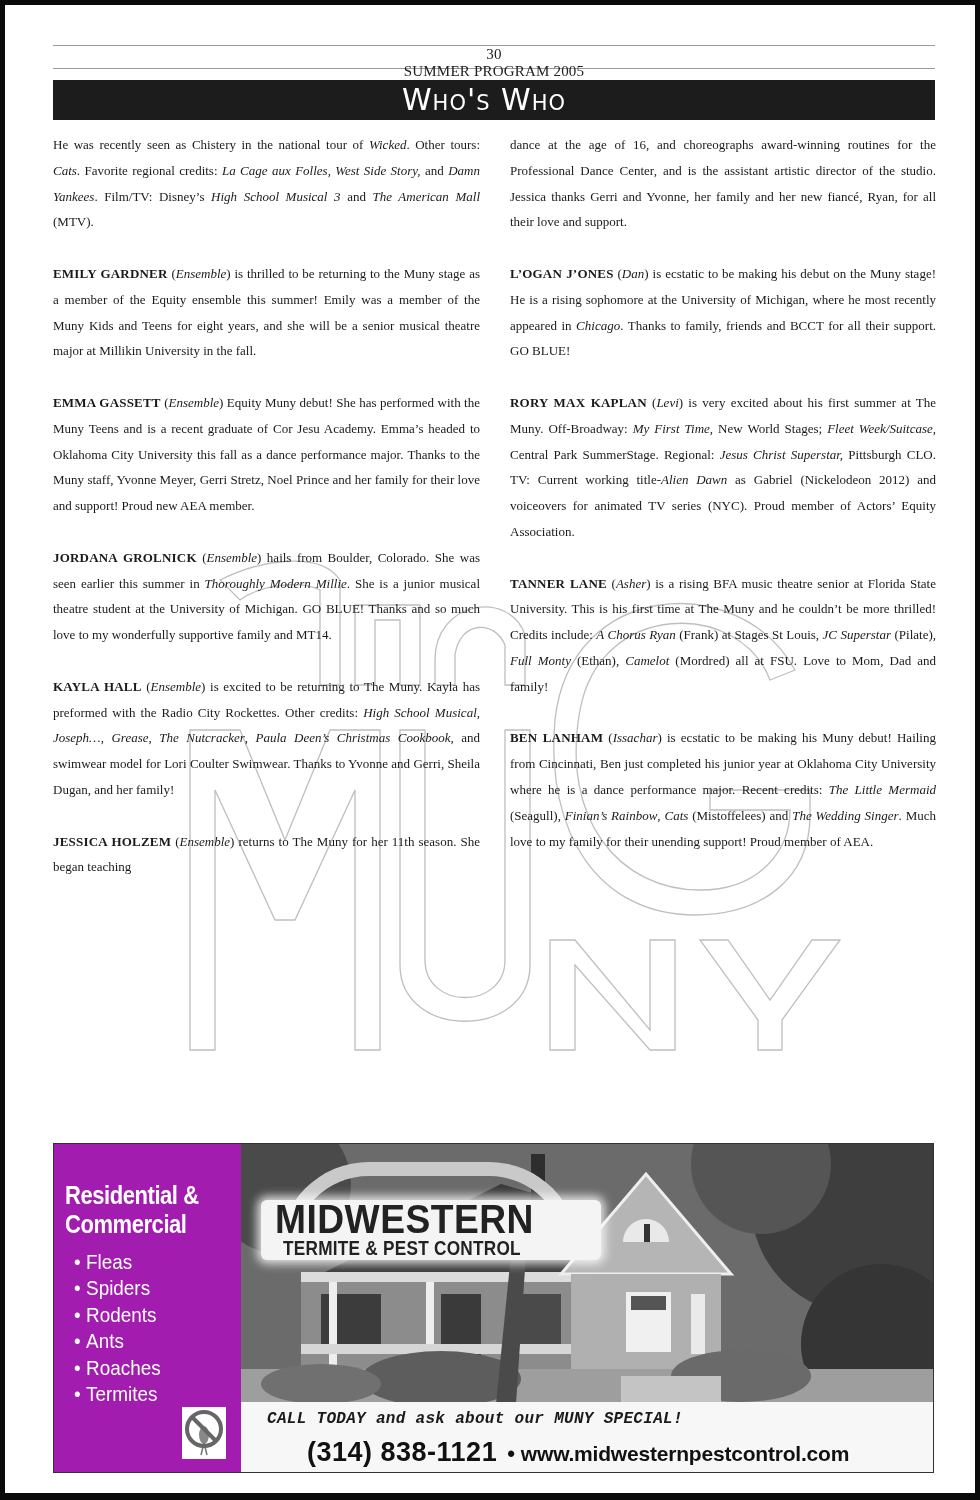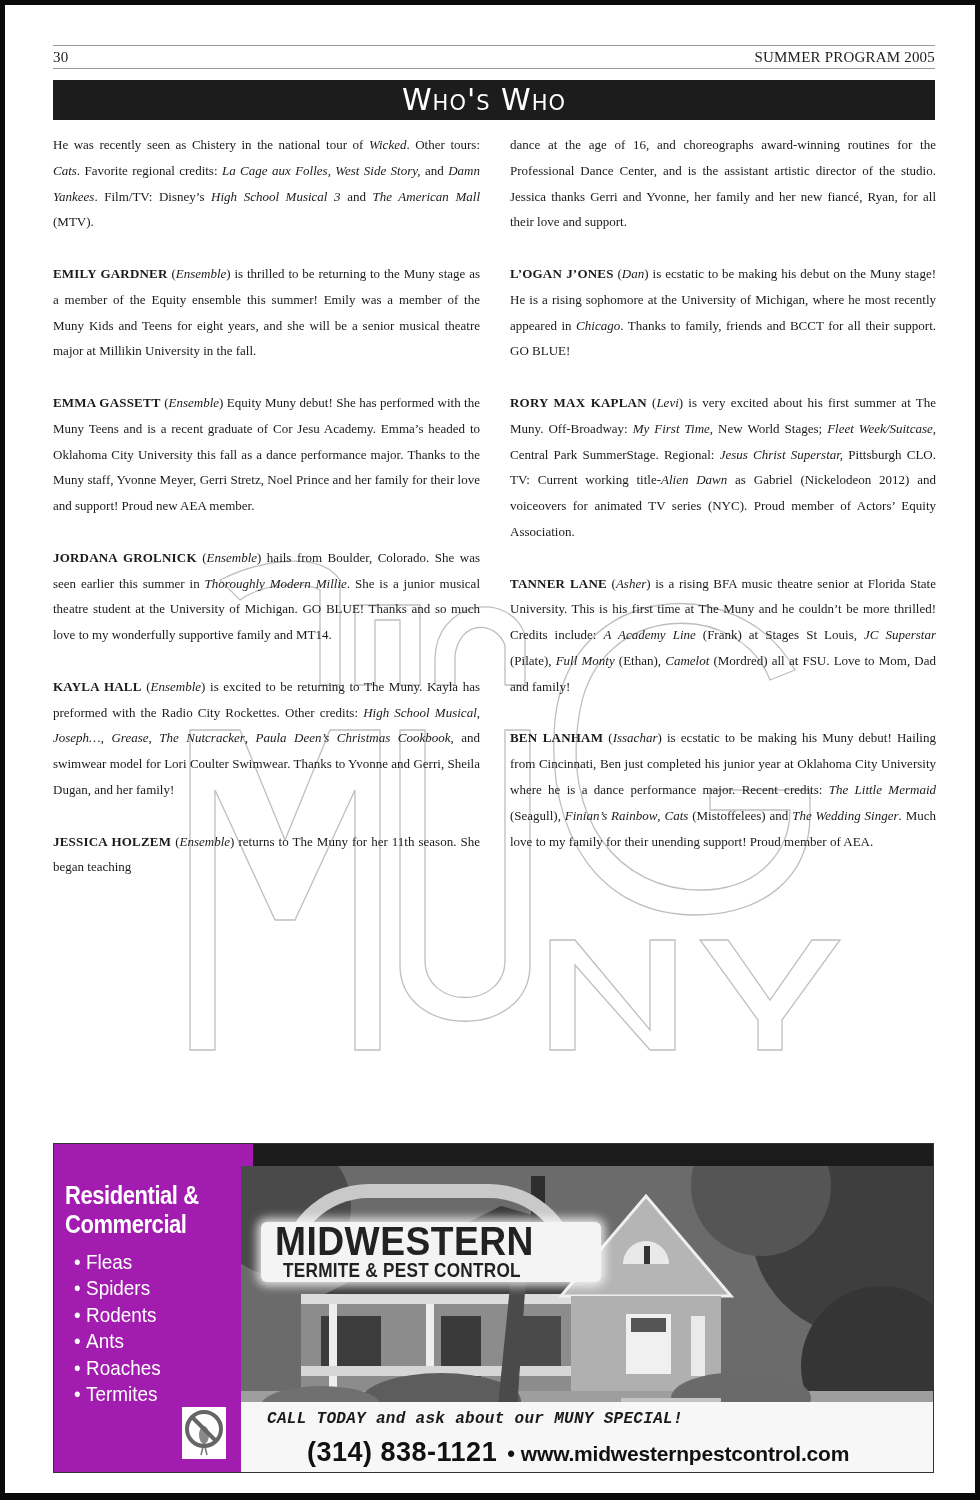--- a/index.html
+++ b/index.html
@@ -8,21 +8,21 @@
 
   .page-frame {
     position: absolute; left: 0; top: 0; width: 980px; height: 1500px;
     border: 5px solid #0a0a0a; border-bottom-width: 7px; background: #fff;
   }
 
   .running-head {
     position: absolute; left: 53px; top: 45px; width: 882px; height: 24px;
     border-top: 1px solid #9a9a9a; border-bottom: 1px solid #9a9a9a;
     display: flex; justify-content: space-between; align-items: center;
-    font-size: 15px; color: #222; letter-spacing: 0.2px;
+    font-size: 15px; color: #222; letter-spacing: 0.2px; flex-direction: column;
   }
 
   .title-bar {
     position: absolute; left: 53px; top: 80px; width: 882px; height: 40px;
     background: #1c1c1c; color: #ffffff;
     display: flex; align-items: center; justify-content: center;
   }
   .title-bar .title {
     font-family: "DejaVu Sans", "Liberation Sans", sans-serif;
     font-variant: small-caps; font-size: 30px; font-weight: normal; letter-spacing: 1px;
@@ -61,21 +61,20 @@
   .ad-left li { font-size: 21px; line-height: 26.4px; transform: scaleX(0.9); transform-origin: left; }
   .ad-left li::before { content: "\2022"; margin-right: 6px; }
   .no-bug-badge {
     position: absolute; left: 128px; top: 263px; width: 44px; height: 52px; background: #fff;
   }
 
   .ad-photo {
     position: absolute; left: 187px; top: 0; width: 694px; height: 258px;
     background: linear-gradient(180deg, #5a5a5a 0%, #7a7a7a 40%, #6a6a6a 75%, #909090 100%);
     overflow: hidden;
-    margin-top: 22px;
   }
   .ad-footer {
     position: absolute; left: 187px; top: 258px; width: 694px; height: 72px; background: #f7f7f7;
   }
   .ad-footer .cta {
     position: absolute; left: 26px; top: 8px; font-style: italic; font-weight: bold;
     font-family: Liberation Mono, monospace; font-size: 16px; color: #1a1a1a; letter-spacing: 0.3px;
   }
   .ad-footer .contact {
     position: absolute; left: 66px; top: 35px; font-family: "Liberation Sans", sans-serif;
@@ -146,21 +145,21 @@
   <p class="bio"><span class="name">EMMA GASSETT</span> (<i>Ensemble</i>) Equity Muny debut!  She has performed with the Muny Teens and is a recent graduate of Cor Jesu Academy. Emma’s headed to Oklahoma City University this fall as a dance performance major. Thanks to the Muny staff, Yvonne Meyer, Gerri Stretz, Noel Prince and her family for their love and support! Proud new AEA member.</p>
   <p class="bio"><span class="name">JORDANA GROLNICK</span> (<i>Ensemble</i>) hails from Boulder, Colorado. She was seen earlier this summer in <i>Thoroughly Modern Millie</i>. She is a junior musical theatre student at the University of Michigan. GO BLUE! Thanks and so much love to my wonderfully supportive family and MT14.</p>
   <p class="bio"><span class="name">KAYLA HALL</span> (<i>Ensemble</i>) is excited to be returning to The Muny. Kayla has preformed with the Radio City Rockettes. Other credits: <i>High School Musical</i>, <i>Joseph…</i>, <i>Grease</i>, <i>The Nutcracker</i>, <i>Paula Deen’s Christmas Cookbook</i>, and swimwear model for Lori Coulter Swimwear. Thanks to Yvonne and Gerri, Sheila Dugan, and her family!</p>
   <p class="bio"><span class="name">JESSICA HOLZEM</span> (<i>Ensemble</i>) returns to The Muny for her 11th season. She began teaching</p>
 </div>
 
 <div class="col right">
   <p class="bio">dance at the age of 16, and choreographs award-winning routines for the Professional Dance Center, and is the assistant artistic director of the studio.  Jessica thanks Gerri and Yvonne, her family and her new fiancé, Ryan, for all their love and support.</p>
   <p class="bio"><span class="name">L’OGAN J’ONES</span> (<i>Dan</i>) is ecstatic to be making his debut on the Muny stage! He is a rising sophomore at the University of Michigan, where he most recently appeared in <i>Chicago</i>. Thanks to family, friends and BCCT for all their support. GO BLUE!</p>
   <p class="bio"><span class="name">RORY MAX KAPLAN</span> (<i>Levi</i>) is very excited about his first summer at The Muny. Off-Broadway: <i>My First Time,</i> New World Stages; <i>Fleet Week/Suitcase,</i> Central Park SummerStage. Regional: <i>Jesus Christ Superstar,</i> Pittsburgh CLO. TV: Current working title-<i>Alien Dawn</i> as Gabriel (Nickelodeon 2012) and voiceovers for animated TV series (NYC). Proud member of Actors’ Equity Association.</p>
-  <p class="bio"><span class="name">TANNER LANE</span> (<i>Asher</i>) is a rising BFA music theatre senior at Florida State University. This is his first time at The Muny and he couldn’t be more thrilled! Credits include: <i>A Academy Line</i> (Frank) at Stages St Louis, <i>JC Superstar</i> (Pilate), <i>Full Monty</i> (Ethan), <i>Camelot</i> (Mordred) all at FSU. Love to Mom, Dad and family!</p>
+  <p class="bio"><span class="name">TANNER LANE</span> (<i>Asher</i>) is a rising BFA music theatre senior at Florida State University. This is his first time at The Muny and he couldn’t be more thrilled! Credits include: <i>A Chorus Ryan</i> (Frank) at Stages St Louis, <i>JC Superstar</i> (Pilate), <i>Full Monty</i> (Ethan), <i>Camelot</i> (Mordred) all at FSU. Love to Mom, Dad and family!</p>
   <p class="bio"><span class="name">BEN LANHAM</span> (<i>Issachar</i>) is ecstatic to be making his Muny debut! Hailing from Cincinnati, Ben just completed his junior year at Oklahoma City University where he is a dance performance major. Recent credits: <i>The Little Mermaid</i> (Seagull), <i>Finian’s Rainbow</i>, <i>Cats</i> (Mistoffelees) and <i>The Wedding Singer</i>. Much love to my family for their unending support! Proud member of AEA.</p>
 </div>
 
 <div class="ad">
   <div class="ad-left">
     <div class="headline">
       <div>Residential &amp;</div>
       <div>Commercial</div>
     </div>
     <ul>

